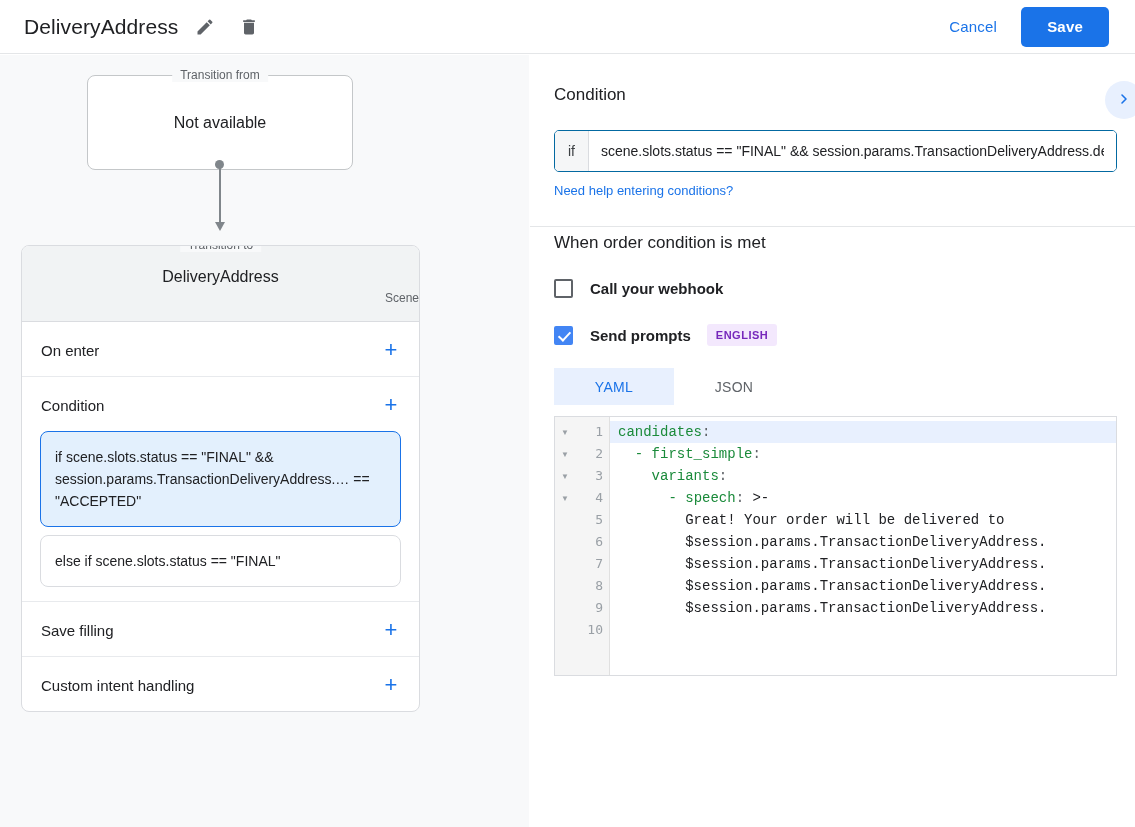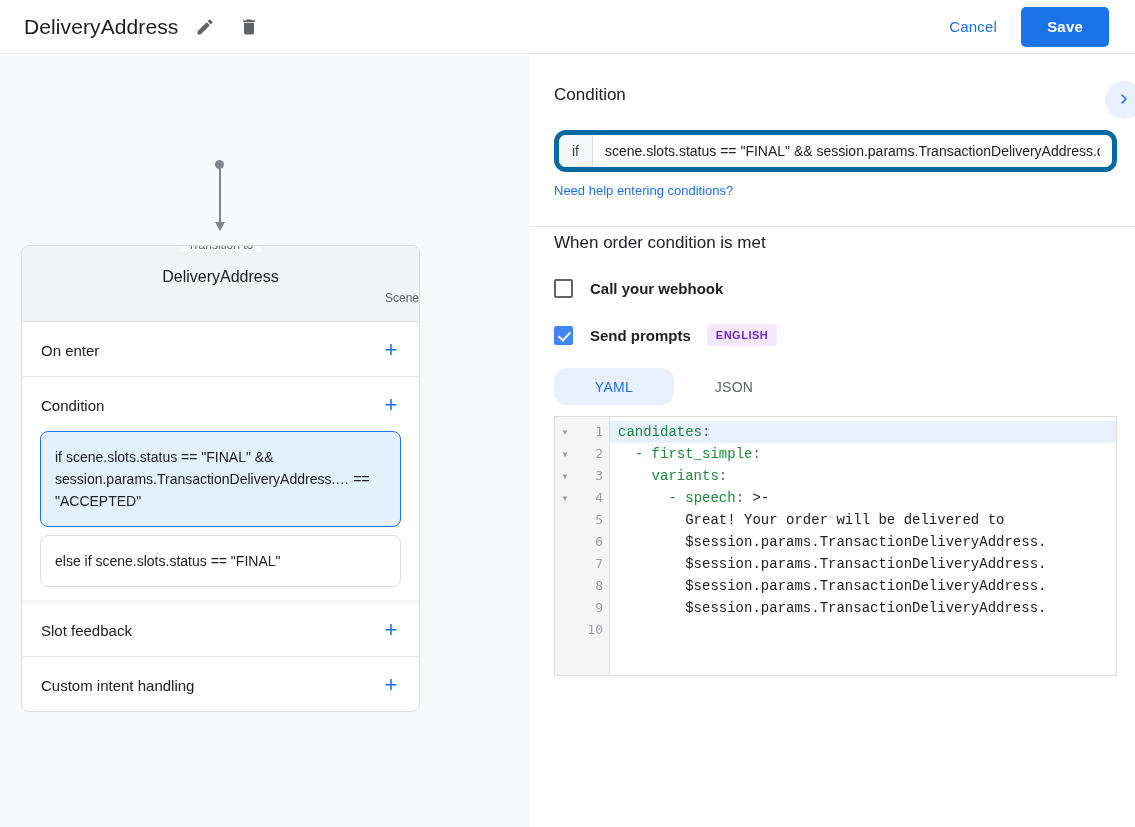--- a/index.html
+++ b/index.html
@@ -119,22 +119,22 @@
   .rp-title {
     font-size: 17px; color: #202124; padding-top: 30px;
   }
   .chevron-btn {
     position: absolute; right: -8px; top: 26px;
     width: 38px; height: 38px; border-radius: 50%;
     background: #e8f0fe; display: flex; align-items: center;
     justify-content: center; cursor: pointer; border: none;
   }
   .cond-field {
-    display: flex; margin-top: 25px; border: 5px solid #0369a1;
-    border-radius: 12px; height: 42px; overflow: hidden; width: 563px;
+    display: flex; margin-top: 25px; border: 1px solid #0369a1;
+    border-radius: 5px; height: 42px; overflow: hidden; width: 563px;
   }
   .cond-if {
     width: 34px; background: #f5f6f7; border-right: 1px solid #dadce0;
     display: flex; align-items: center; justify-content: center;
     font-size: 14px; color: #3c4043;
   }
   .cond-input {
     flex: 1; border: none; outline: none; padding: 0 12px;
     font-size: 14px; color: #202124; font-family: "Liberation Sans", sans-serif;
     background: #fff;
@@ -175,21 +175,21 @@
     max-width: 560px;
   }
   .hint a { color: #1a73e8; text-decoration: none; cursor: pointer; }
 
   .tabs { display: flex; margin-top: 22px; }
   .tab {
     width: 120px; height: 37px; display: flex; align-items: center;
     justify-content: center; font-size: 14px; color: #5f6368;
     cursor: pointer; border: none; background: transparent; letter-spacing: .3px;
   }
-  .tab.active { background: #e8f0fe; color: #1a73e8; border-radius: 13px; }
+  .tab.active { background: #e8f0fe; color: #1a73e8; }
 
   .editor {
     margin-top: 11px; border: 1px solid #dadce0; border-top: 1px solid #dadce0;
     height: 260px; display: flex; overflow: hidden; width: 563px;
     background: #fff;
   }
   .gutter-fold {
     width: 20px; background: #f5f5f5; padding-top: 4px;
   }
   .fold-cell {
@@ -243,20 +243,24 @@
     </button>
 
     <div class="topbar-spacer"></div>
 
     <button class="btn-cancel">Cancel</button>
     <button class="btn-save">Save</button>
   </div>
 
   <div class="left-panel">
 
+    <div class="fieldset trans-from">
+      <div class="fieldset-legend">Transition from</div>
+      <div class="trans-from-text">Not available</div>
+    </div>
 
     <div class="connector">
       <div class="conn-dot"></div>
       <div class="conn-line"></div>
       <div class="conn-arrow"></div>
     </div>
 
     <div class="card">
       <div class="card-head">
         <div class="card-head-legend">Transition to</div>
@@ -277,21 +281,21 @@
           <button class="plus-btn">+</button>
         </div>
         <div class="row-list">
           <div class="row-item selected">if scene.slots.status == "FINAL" &amp;&amp; session.params.TransactionDeliveryAddress.… == "ACCEPTED"</div>
           <div class="row-item">else if scene.slots.status == "FINAL"</div>
         </div>
       </div>
 
       <div class="section">
         <div class="section-header">
-          <div class="section-title">Slot feedback</div>
+          <div class="section-title">Save filling</div>
           <button class="plus-btn">+</button>
         </div>
       </div>
 
       <div class="section">
         <div class="section-header">
           <div class="section-title">Custom intent handling</div>
           <button class="plus-btn">+</button>
         </div>
       </div>

